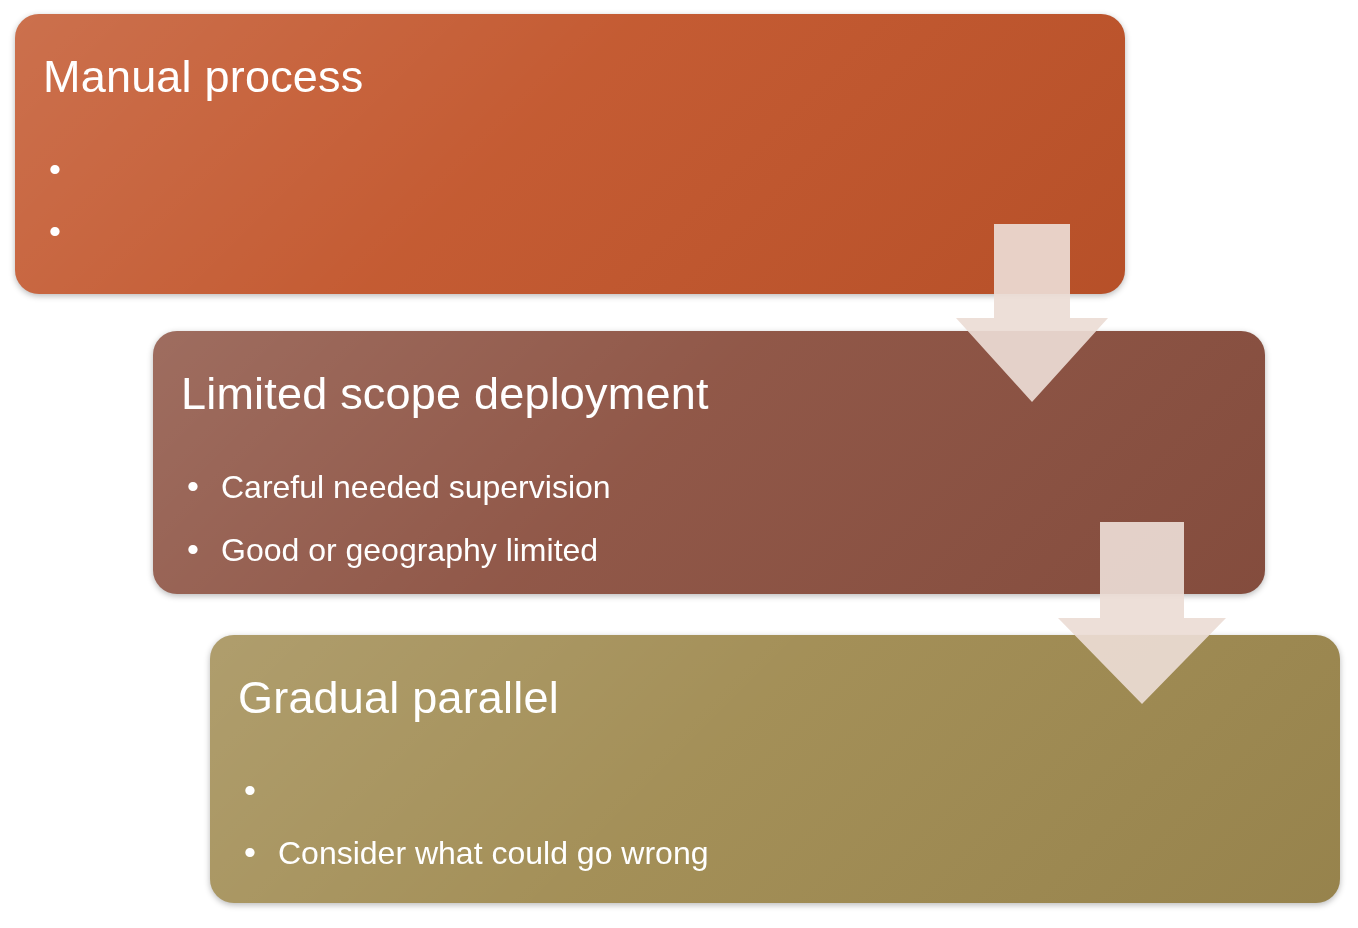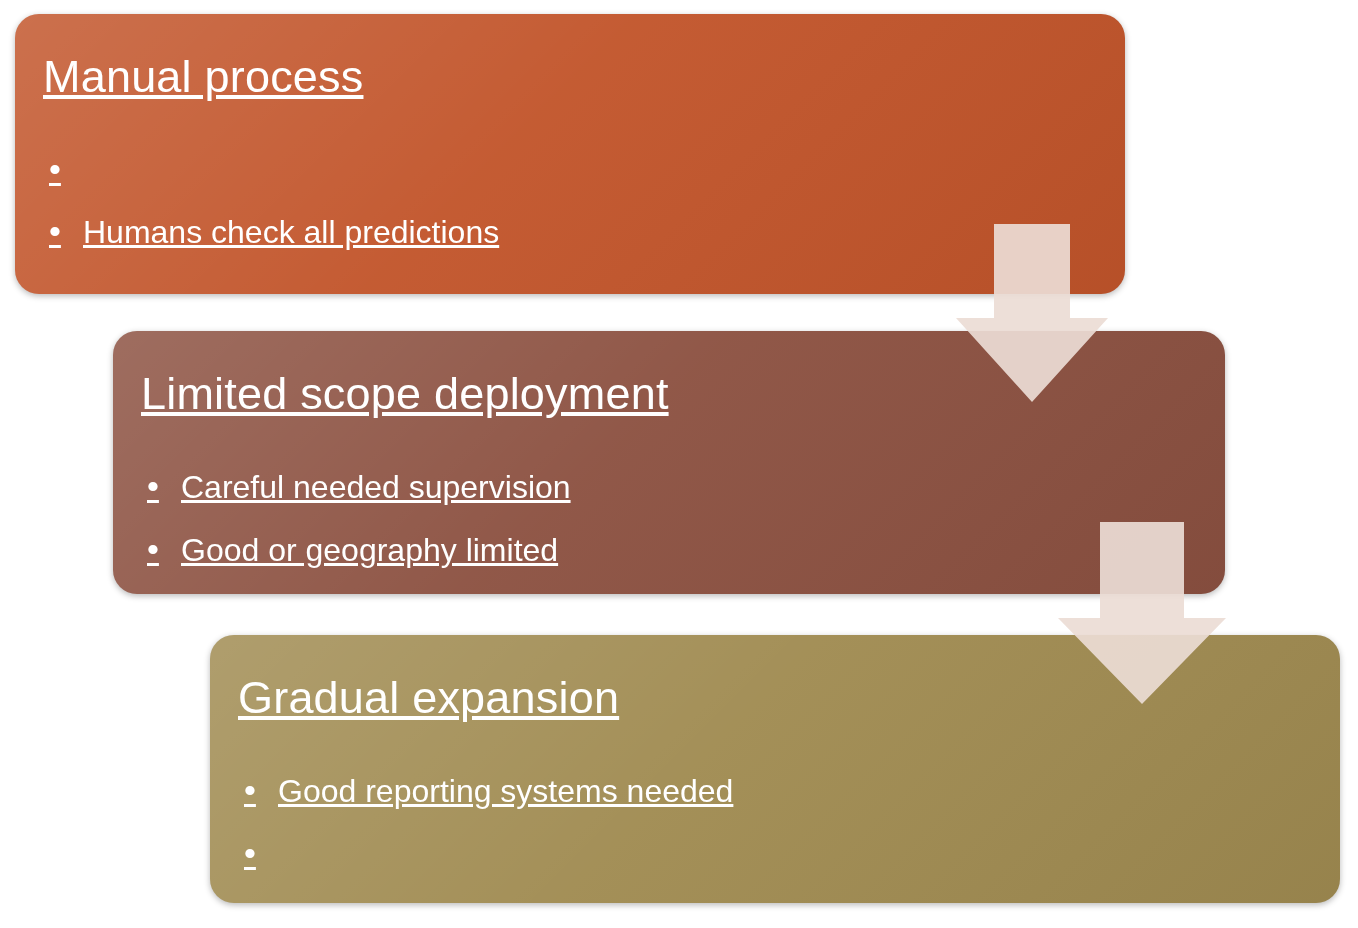--- a/index.html
+++ b/index.html
@@ -32,21 +32,20 @@
     pointer-events: none;
   }
   .step-0 { left: 15px;  top: 14px;  width: 1110px; height: 280px; }
   .step-1 { left: 113px; top: 331px; width: 1112px; height: 263px; }
   .step-2 { left: 210px; top: 635px; width: 1130px; height: 268px; }
 
   .step .inner {
     position: relative;
     padding: 38px 20px 0 28px;
     z-index: 2;
-    text-decoration: underline;
   }
   .title {
     margin: 0;
     font-size: 45px;
     font-weight: 400;
     line-height: 1.12;
     letter-spacing: 0.2px;
   }
   .bullets {
     list-style: none;
@@ -80,33 +79,32 @@
 
   <section class="step step-0" style="background-color: rgb(194, 85, 43); color: rgb(255, 255, 255);">
     <div class="inner">
       <h2 class="title" style="color: rgb(255, 255, 255);">Manual process</h2>
       <ul class="bullets">
         <li class="bullet" style="color: rgb(255, 255, 255);">
           <span class="dot">•</span>
         </li>
         <li class="bullet" style="color: rgb(255, 255, 255);">
           <span class="dot">•</span>
-          <span class="txt">Humans check all predictions</span>
         </li>
       </ul>
     </div>
   </section>
 
   <div class="arrow arrow-1">
     <svg viewBox="0 0 160 180" preserveAspectRatio="none" aria-hidden="true">
       <polygon fill-opacity="0.92" points="40,0 120,0 120,95 160,95 80,180 0,95 40,95" fill="#ECDCD5"></polygon>
     </svg>
   </div>
 
-  <section class="step step-1" style="background-color: rgb(140, 81, 65); color: rgb(255, 255, 255);">
+  <section class="step step-1" style="background-color: rgb(140, 81, 65); color: rgb(255, 255, 255); margin-left: 40px;">
     <div class="inner">
       <h2 class="title" style="color: rgb(255, 255, 255);">Limited scope deployment</h2>
       <ul class="bullets">
         <li class="bullet" style="color: rgb(255, 255, 255);">
           <span class="dot">•</span>
           <span class="txt">Careful needed supervision</span>
         </li>
         <li class="bullet" style="color: rgb(255, 255, 255);">
           <span class="dot">•</span>
           <span class="txt">Good or geography limited</span>
@@ -116,26 +114,26 @@
   </section>
 
   <div class="arrow arrow-2">
     <svg viewBox="0 0 160 180" preserveAspectRatio="none" aria-hidden="true">
       <polygon fill-opacity="0.92" points="40,0 120,0 120,95 160,95 80,180 0,95 40,95" fill="#ECDCD5"></polygon>
     </svg>
   </div>
 
   <section class="step step-2" style="background-color: rgb(160, 139, 81); color: rgb(255, 255, 255);">
     <div class="inner">
-      <h2 class="title" style="color: rgb(255, 255, 255);">Gradual expansion</h2>
+      <h2 class="title" style="color: rgb(255, 255, 255);">Gradual parallel</h2>
       <ul class="bullets">
         <li class="bullet" style="color: rgb(255, 255, 255);">
           <span class="dot">•</span>
-          <span class="txt">Good reporting systems needed</span>
         </li>
         <li class="bullet" style="color: rgb(255, 255, 255);">
           <span class="dot">•</span>
+          <span class="txt">Consider what could go wrong</span>
         </li>
       </ul>
     </div>
   </section>
 
 </div>
 
 </body></html>

